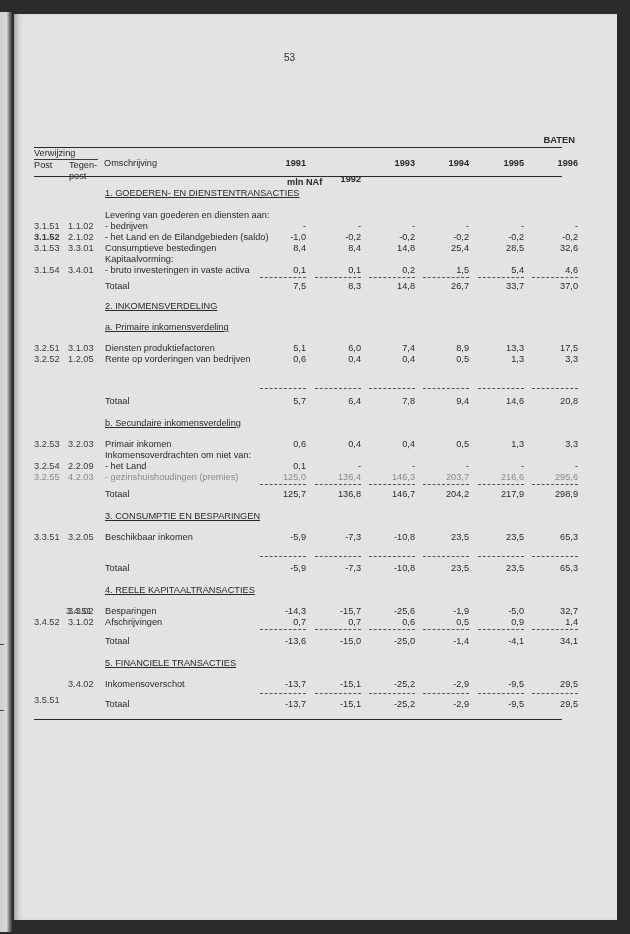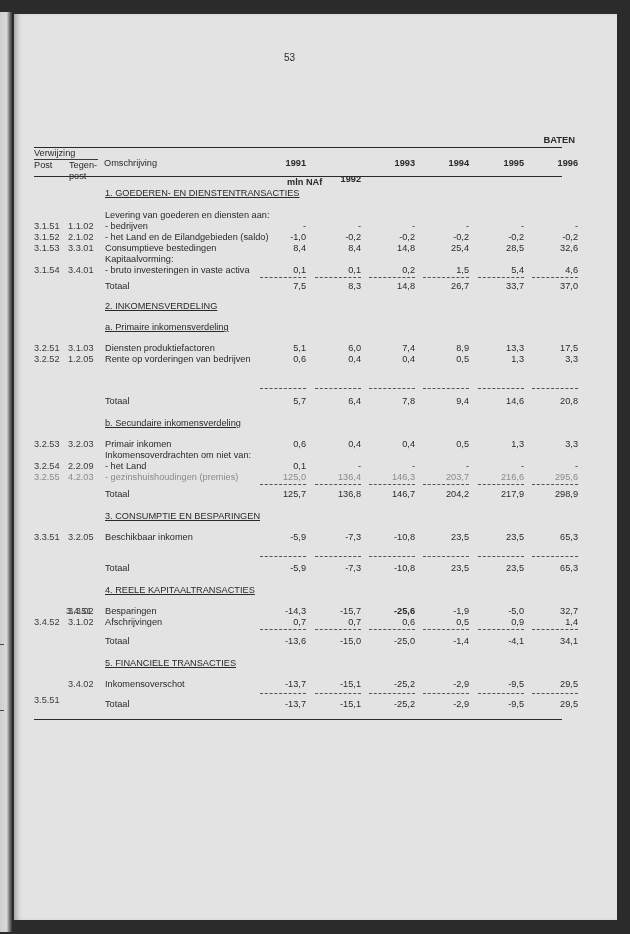--- a/index.html
+++ b/index.html
@@ -79,21 +79,21 @@
     <div class="abs num " style="left: 514px; top: 196px;"></div>
     <div class="abs ref " style="left: 20px; top: 207px;">3.1.51</div>
     <div class="abs ref " style="left: 54px; top: 207px;">1.1.02</div>
     <div class="abs " style="left: 91px; top: 207px;"> - bedrijven</div>
     <div class="abs num " style="left: 242px; top: 207px;">-</div>
     <div class="abs num " style="left: 297px; top: 207px;">-</div>
     <div class="abs num " style="left: 351px; top: 207px;">-</div>
     <div class="abs num " style="left: 405px; top: 207px;">-</div>
     <div class="abs num " style="left: 460px; top: 207px;">-</div>
     <div class="abs num " style="left: 514px; top: 207px;">-</div>
-    <div class="abs ref " style="left: 20px; top: 218px;">3.1.52</div>
+    <div class="abs ref " style="left: 20px; top: 218px; font-weight: bold;">3.1.52</div>
     <div class="abs ref " style="left: 54px; top: 218px;">2.1.02</div>
     <div class="abs " style="left: 91px; top: 218px;"> - het Land en de Eilandgebieden (saldo)</div>
     <div class="abs num " style="left: 242px; top: 218px;">-1,0</div>
     <div class="abs num " style="left: 297px; top: 218px;">-0,2</div>
     <div class="abs num " style="left: 351px; top: 218px;">-0,2</div>
     <div class="abs num " style="left: 405px; top: 218px;">-0,2</div>
     <div class="abs num " style="left: 460px; top: 218px;">-0,2</div>
     <div class="abs num " style="left: 514px; top: 218px;">-0,2</div>
     <div class="abs ref " style="left: 20px; top: 229px; text-align: right;">3.1.53</div>
     <div class="abs ref " style="left: 54px; top: 229px;">3.3.01</div>
@@ -240,21 +240,21 @@
     <div class="abs num" style="left: 351px; top: 549px;">-10,8</div>
     <div class="abs num" style="left: 405px; top: 549px;">23,5</div>
     <div class="abs num" style="left: 460px; top: 549px;">23,5</div>
     <div class="abs num" style="left: 514px; top: 549px;">65,3</div>
     <div class="abs section" style="left: 91px; top: 571px;">4. REELE  KAPITAALTRANSACTIES</div>
     <div class="abs ref " style="left: 20px; top: 592px; margin-left: 32px;">3.4.51</div>
     <div class="abs ref " style="left: 54px; top: 592px;">3.3.02</div>
     <div class="abs " style="left: 91px; top: 592px;">Besparingen</div>
     <div class="abs num " style="left: 242px; top: 592px;">-14,3</div>
     <div class="abs num " style="left: 297px; top: 592px;">-15,7</div>
-    <div class="abs num " style="left: 351px; top: 592px; font-weight: bold;">-25,6</div>
+    <div class="abs num " style="left: 351px; top: 592px;">-25,6</div>
     <div class="abs num " style="left: 405px; top: 592px;">-1,9</div>
     <div class="abs num " style="left: 460px; top: 592px;">-5,0</div>
     <div class="abs num " style="left: 514px; top: 592px;">32,7</div>
     <div class="abs ref " style="left: 20px; top: 603px;">3.4.52</div>
     <div class="abs ref " style="left: 54px; top: 603px;">3.1.02</div>
     <div class="abs " style="left: 91px; top: 603px;">Afschrijvingen</div>
     <div class="abs num " style="left: 242px; top: 603px;">0,7</div>
     <div class="abs num " style="left: 297px; top: 603px;">0,7</div>
     <div class="abs num " style="left: 351px; top: 603px;">0,6</div>
     <div class="abs num " style="left: 405px; top: 603px;">0,5</div>

